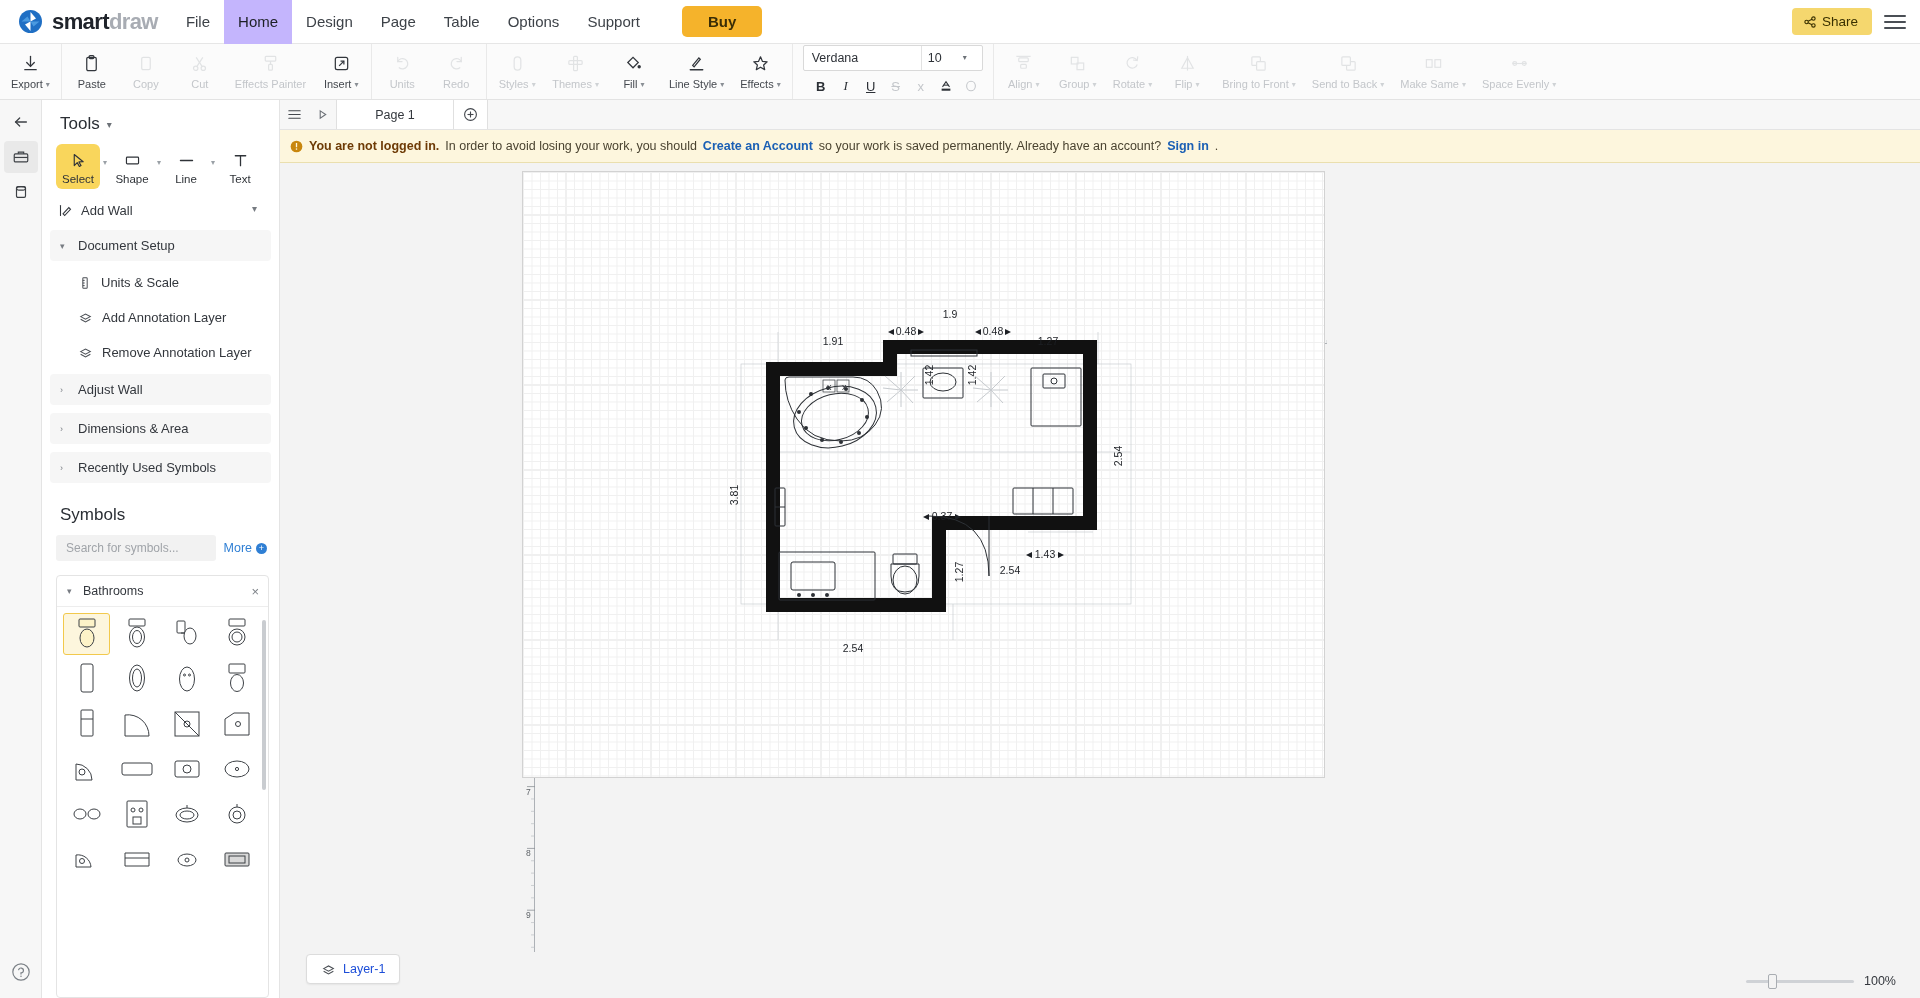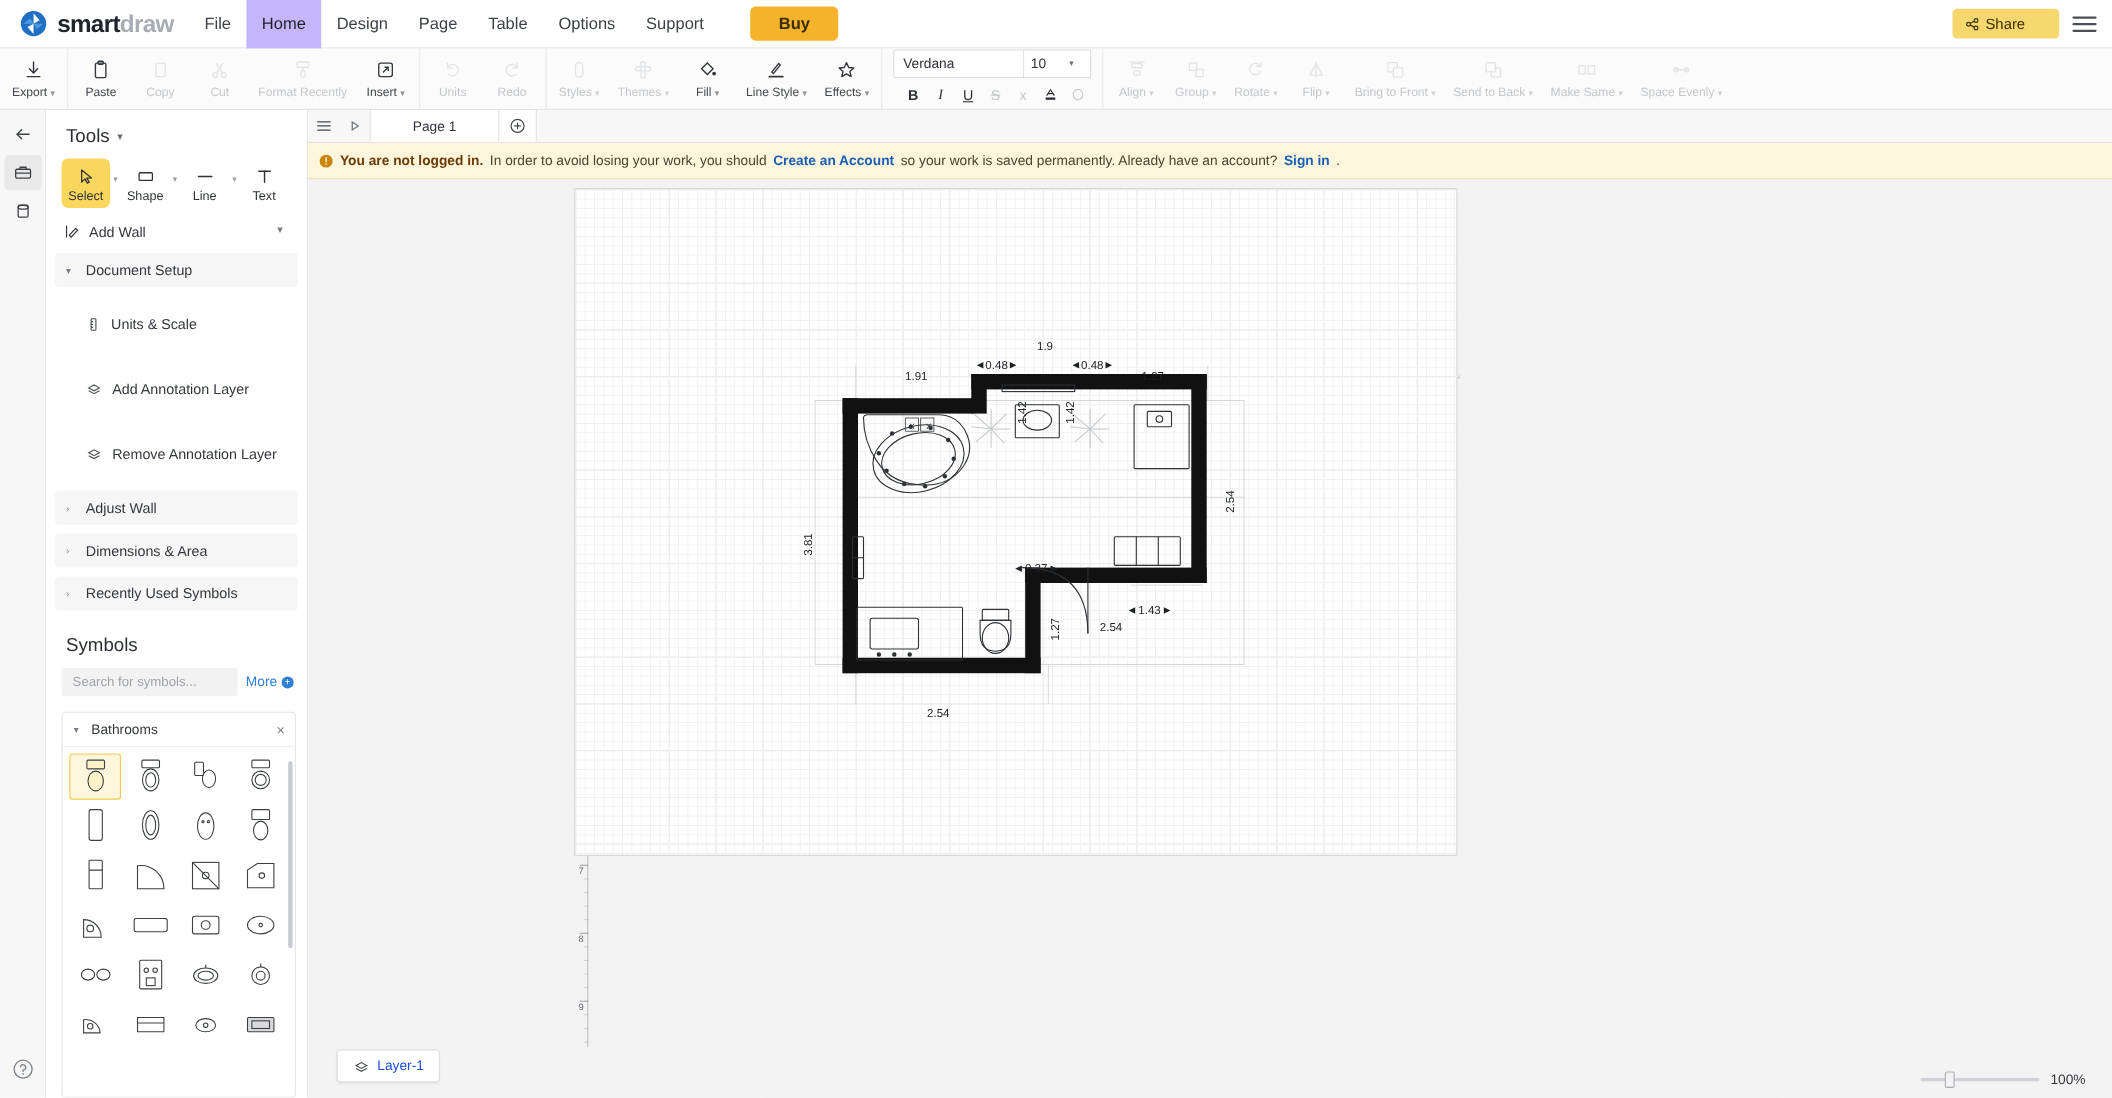--- a/index.html
+++ b/index.html
@@ -29,21 +29,21 @@
   }
   .menu-item.active { background: #c4b5fd; color: #1d2025; }
   .buy-btn {
     margin-left: 28px; background: #f5b32b; color: #3a2d06; font-size: 15px;
     font-weight: bold; border-radius: 5px; padding: 7px 26px; cursor: pointer;
     border: none;
   }
   .menubar-right { margin-left: auto; display: flex; align-items: center; padding-right: 14px; gap: 12px; }
   .share-btn {
     background: #f5d76e; color: #3a3101; font-size: 13.5px; border-radius: 4px;
-    padding: 6px 31px 6px 12px; cursor: pointer; display: flex; align-items: center; gap: 6px;
+    padding: 6px 14px 6px 12px; cursor: pointer; display: flex; align-items: center; gap: 6px;
   }
   .hamburger { width: 22px; height: 22px; display: flex; flex-direction: column; justify-content: center; gap: 4px; cursor: pointer; }
   .hamburger span { display: block; height: 2px; background: #4a4f55; border-radius: 1px; }
 
   
   .ribbon {
     height: 56px; background: #fbfbfb; border-bottom: 1px solid #e3e3e3;
     display: flex; align-items: stretch; flex: 0 0 56px; overflow: hidden;
   }
   .rgroup { display: flex; align-items: stretch; border-right: 1px solid #e9e9e9; padding: 0 3px; }
@@ -107,21 +107,21 @@
   .sec-item {
     display: flex; align-items: flex-start; gap: 8px; font-size: 13px; color: #33373d;
     padding: 8px 14px 8px 16px; cursor: pointer;
   }
   .sec-head {
     display: flex; align-items: center; gap: 9px; font-size: 13px; color: #33373d;
     background: #f6f6f6; margin: 4px 8px; padding: 8px 10px; border-radius: 4px; cursor: pointer;
   }
   .sub-item {
     display: flex; align-items: center; gap: 9px; font-size: 13px; color: #33373d;
-    padding: 6px 10px 6px 28px; margin: 16px 8px; cursor: pointer;
+    padding: 6px 10px 6px 28px; margin: 4px 8px; cursor: pointer;
   }
   .chev { font-size: 9px; color: #777c82; width: 9px; display: inline-block; }
 
   .symbols-h { font-size: 17px; color: #2b2f35; padding: 18px 0 10px 18px; }
   .search-row { display: flex; align-items: center; padding: 0 12px 0 14px; gap: 8px; }
   .search-box { flex: 1; display: flex; background: #f2f2f2; border-radius: 3px; height: 26px; overflow: hidden; }
   .search-box input {
     flex: 1; border: none; background: transparent; outline: none; padding: 0 10px;
     font-size: 12px; color: #42464c; font-family: "Liberation Sans", sans-serif;
   }
@@ -289,21 +289,21 @@
         <span class="lbl">Cut</span>
       </div>
       <div class="rbtn disabled">
         <span class="ico">
           <svg width="19" height="19" viewBox="0 0 20 20" fill="none" stroke="#b9bdc1" stroke-width="1.3">
             <rect x="4.5" y="2.5" width="11" height="5" rx="0.8"></rect>
               <line x1="10" y1="7.5" x2="10" y2="11"></line>
             <rect x="8" y="11" width="4" height="6" rx="1"></rect>
           </svg>
         </span>
-        <span class="lbl">Format Recently</span>
+        <span class="lbl">Effects Painter</span>
       </div>
       <div class="rbtn">
         <span class="ico">
           <svg width="19" height="19" viewBox="0 0 20 20" fill="none" stroke="#32363c" stroke-width="1.3">
             <rect x="3.5" y="3.5" width="13" height="13" rx="2"></rect>
               <line x1="7.5" y1="12.5" x2="12.5" y2="7.5"></line>
             <polyline points="9,7.5 12.5,7.5 12.5,11"></polyline>
           </svg>
         </span>
         <span class="lbl">

